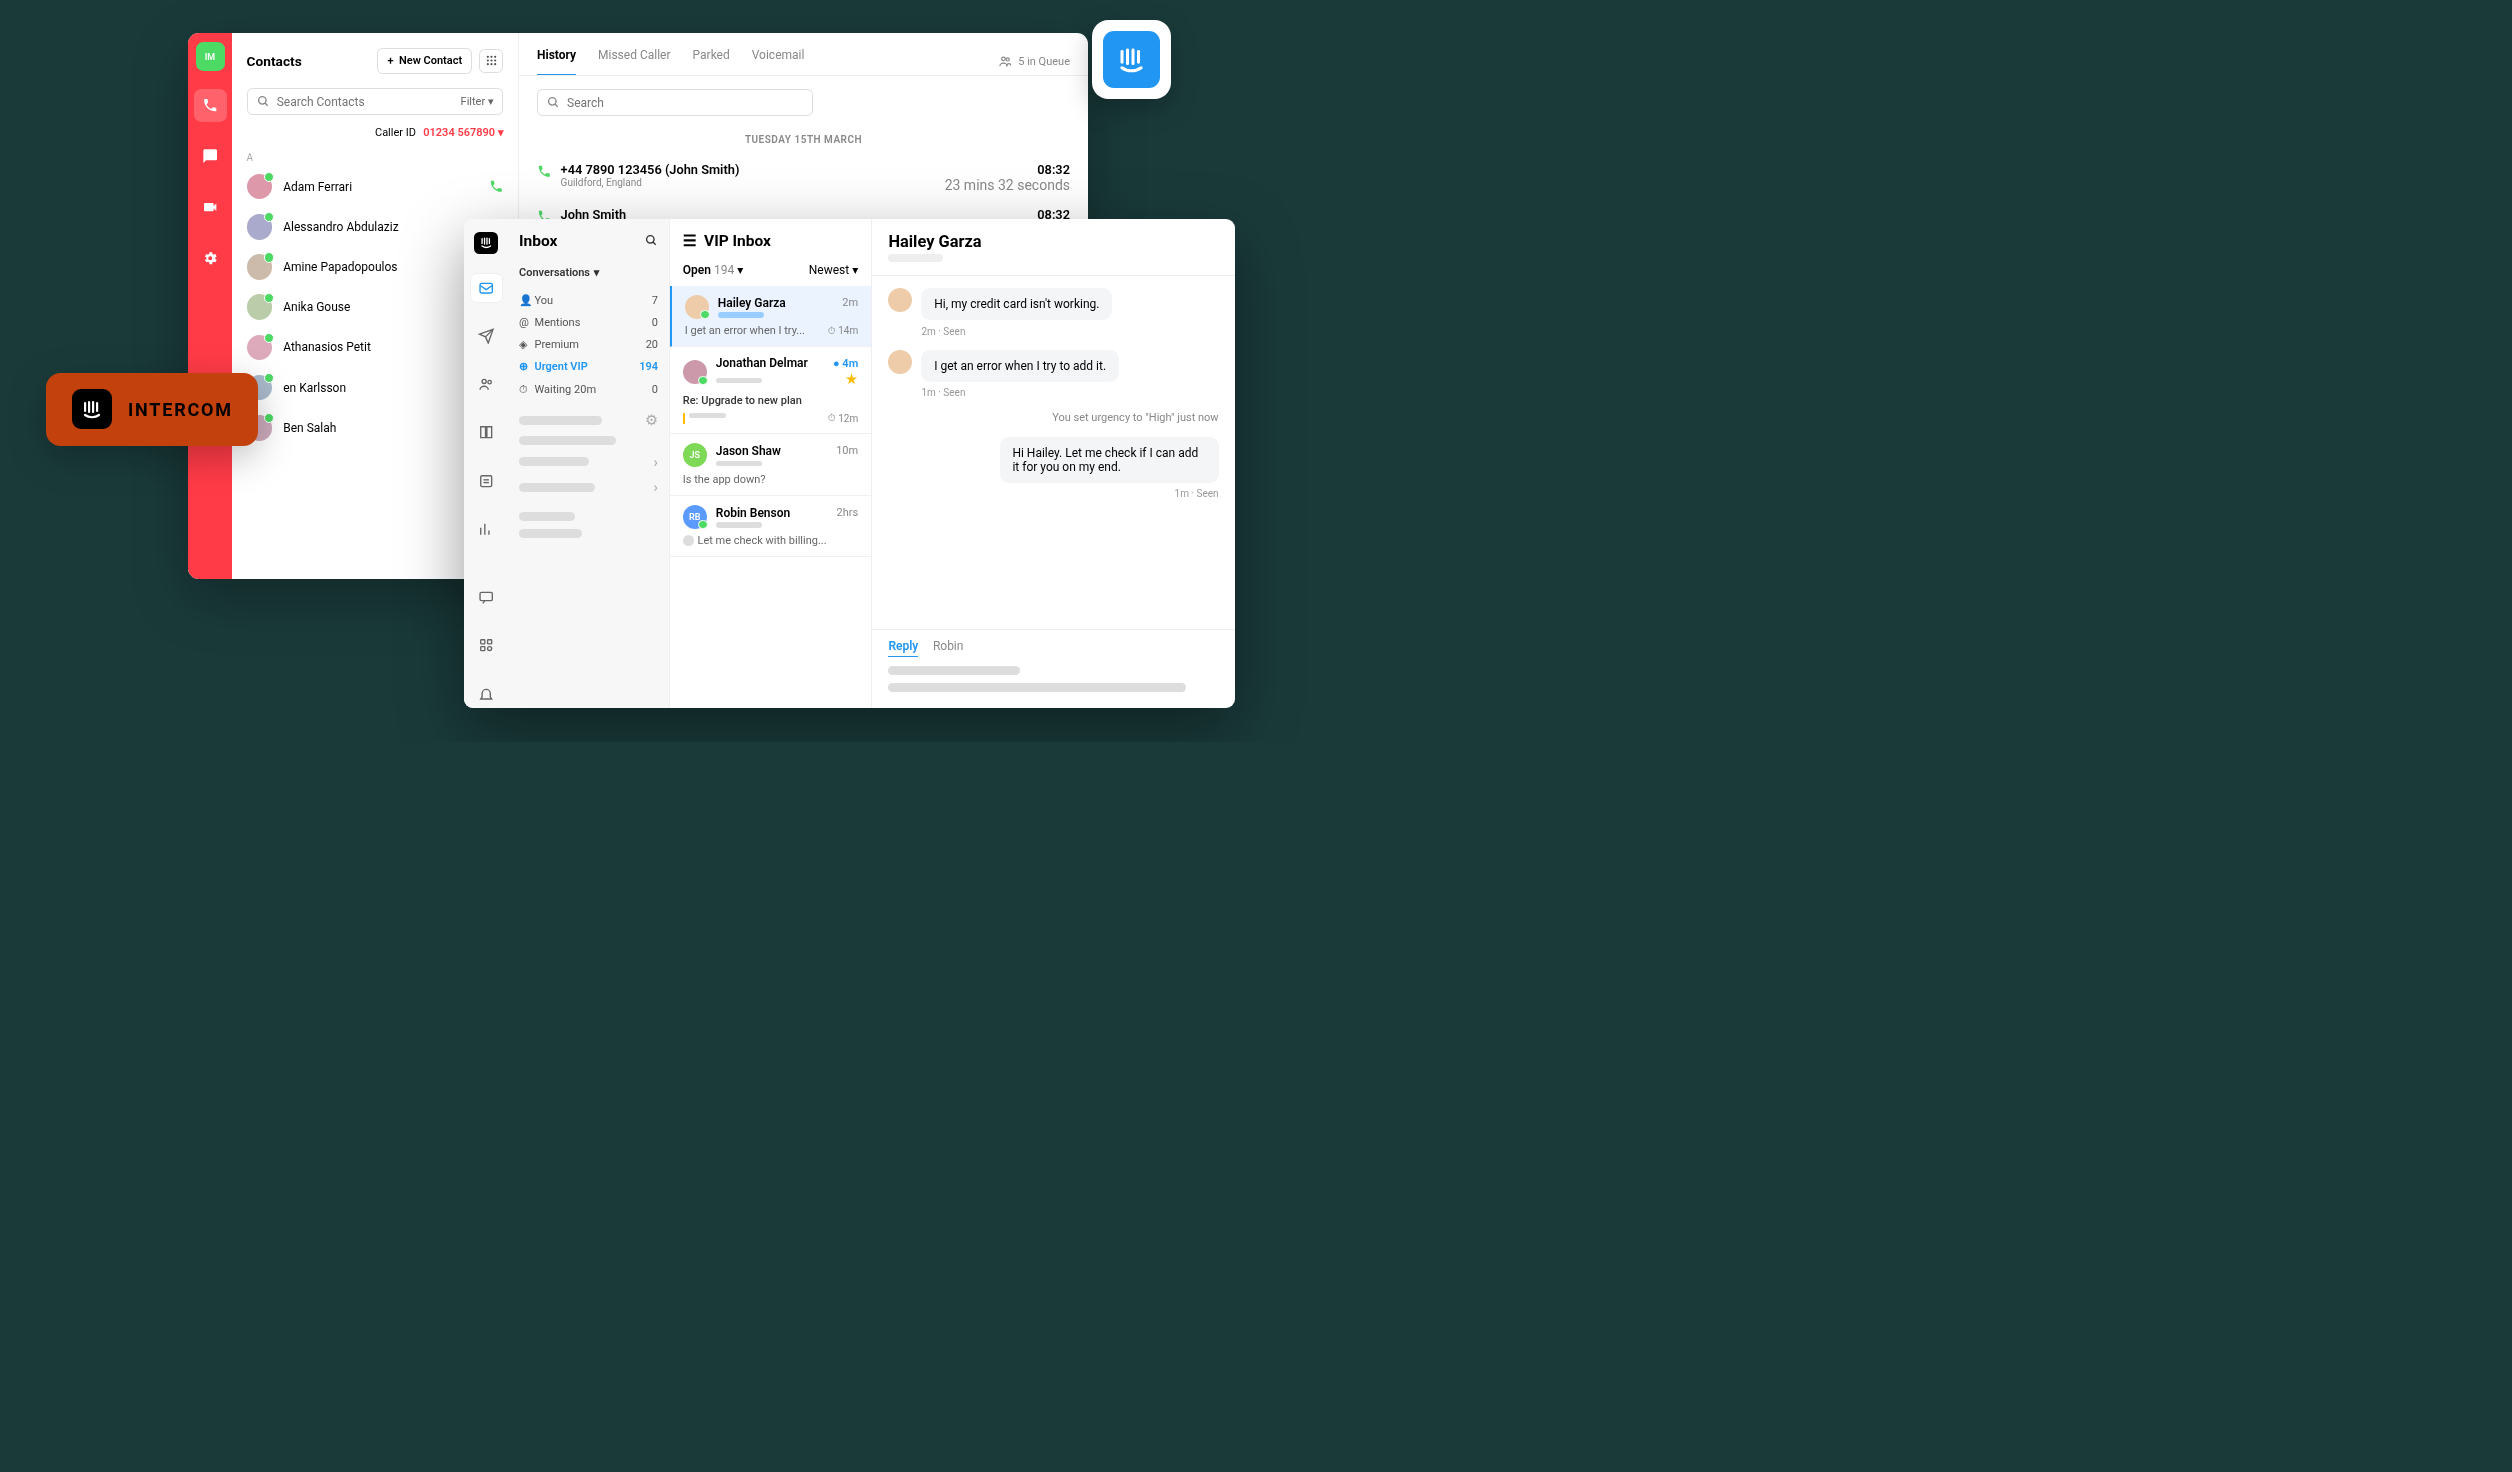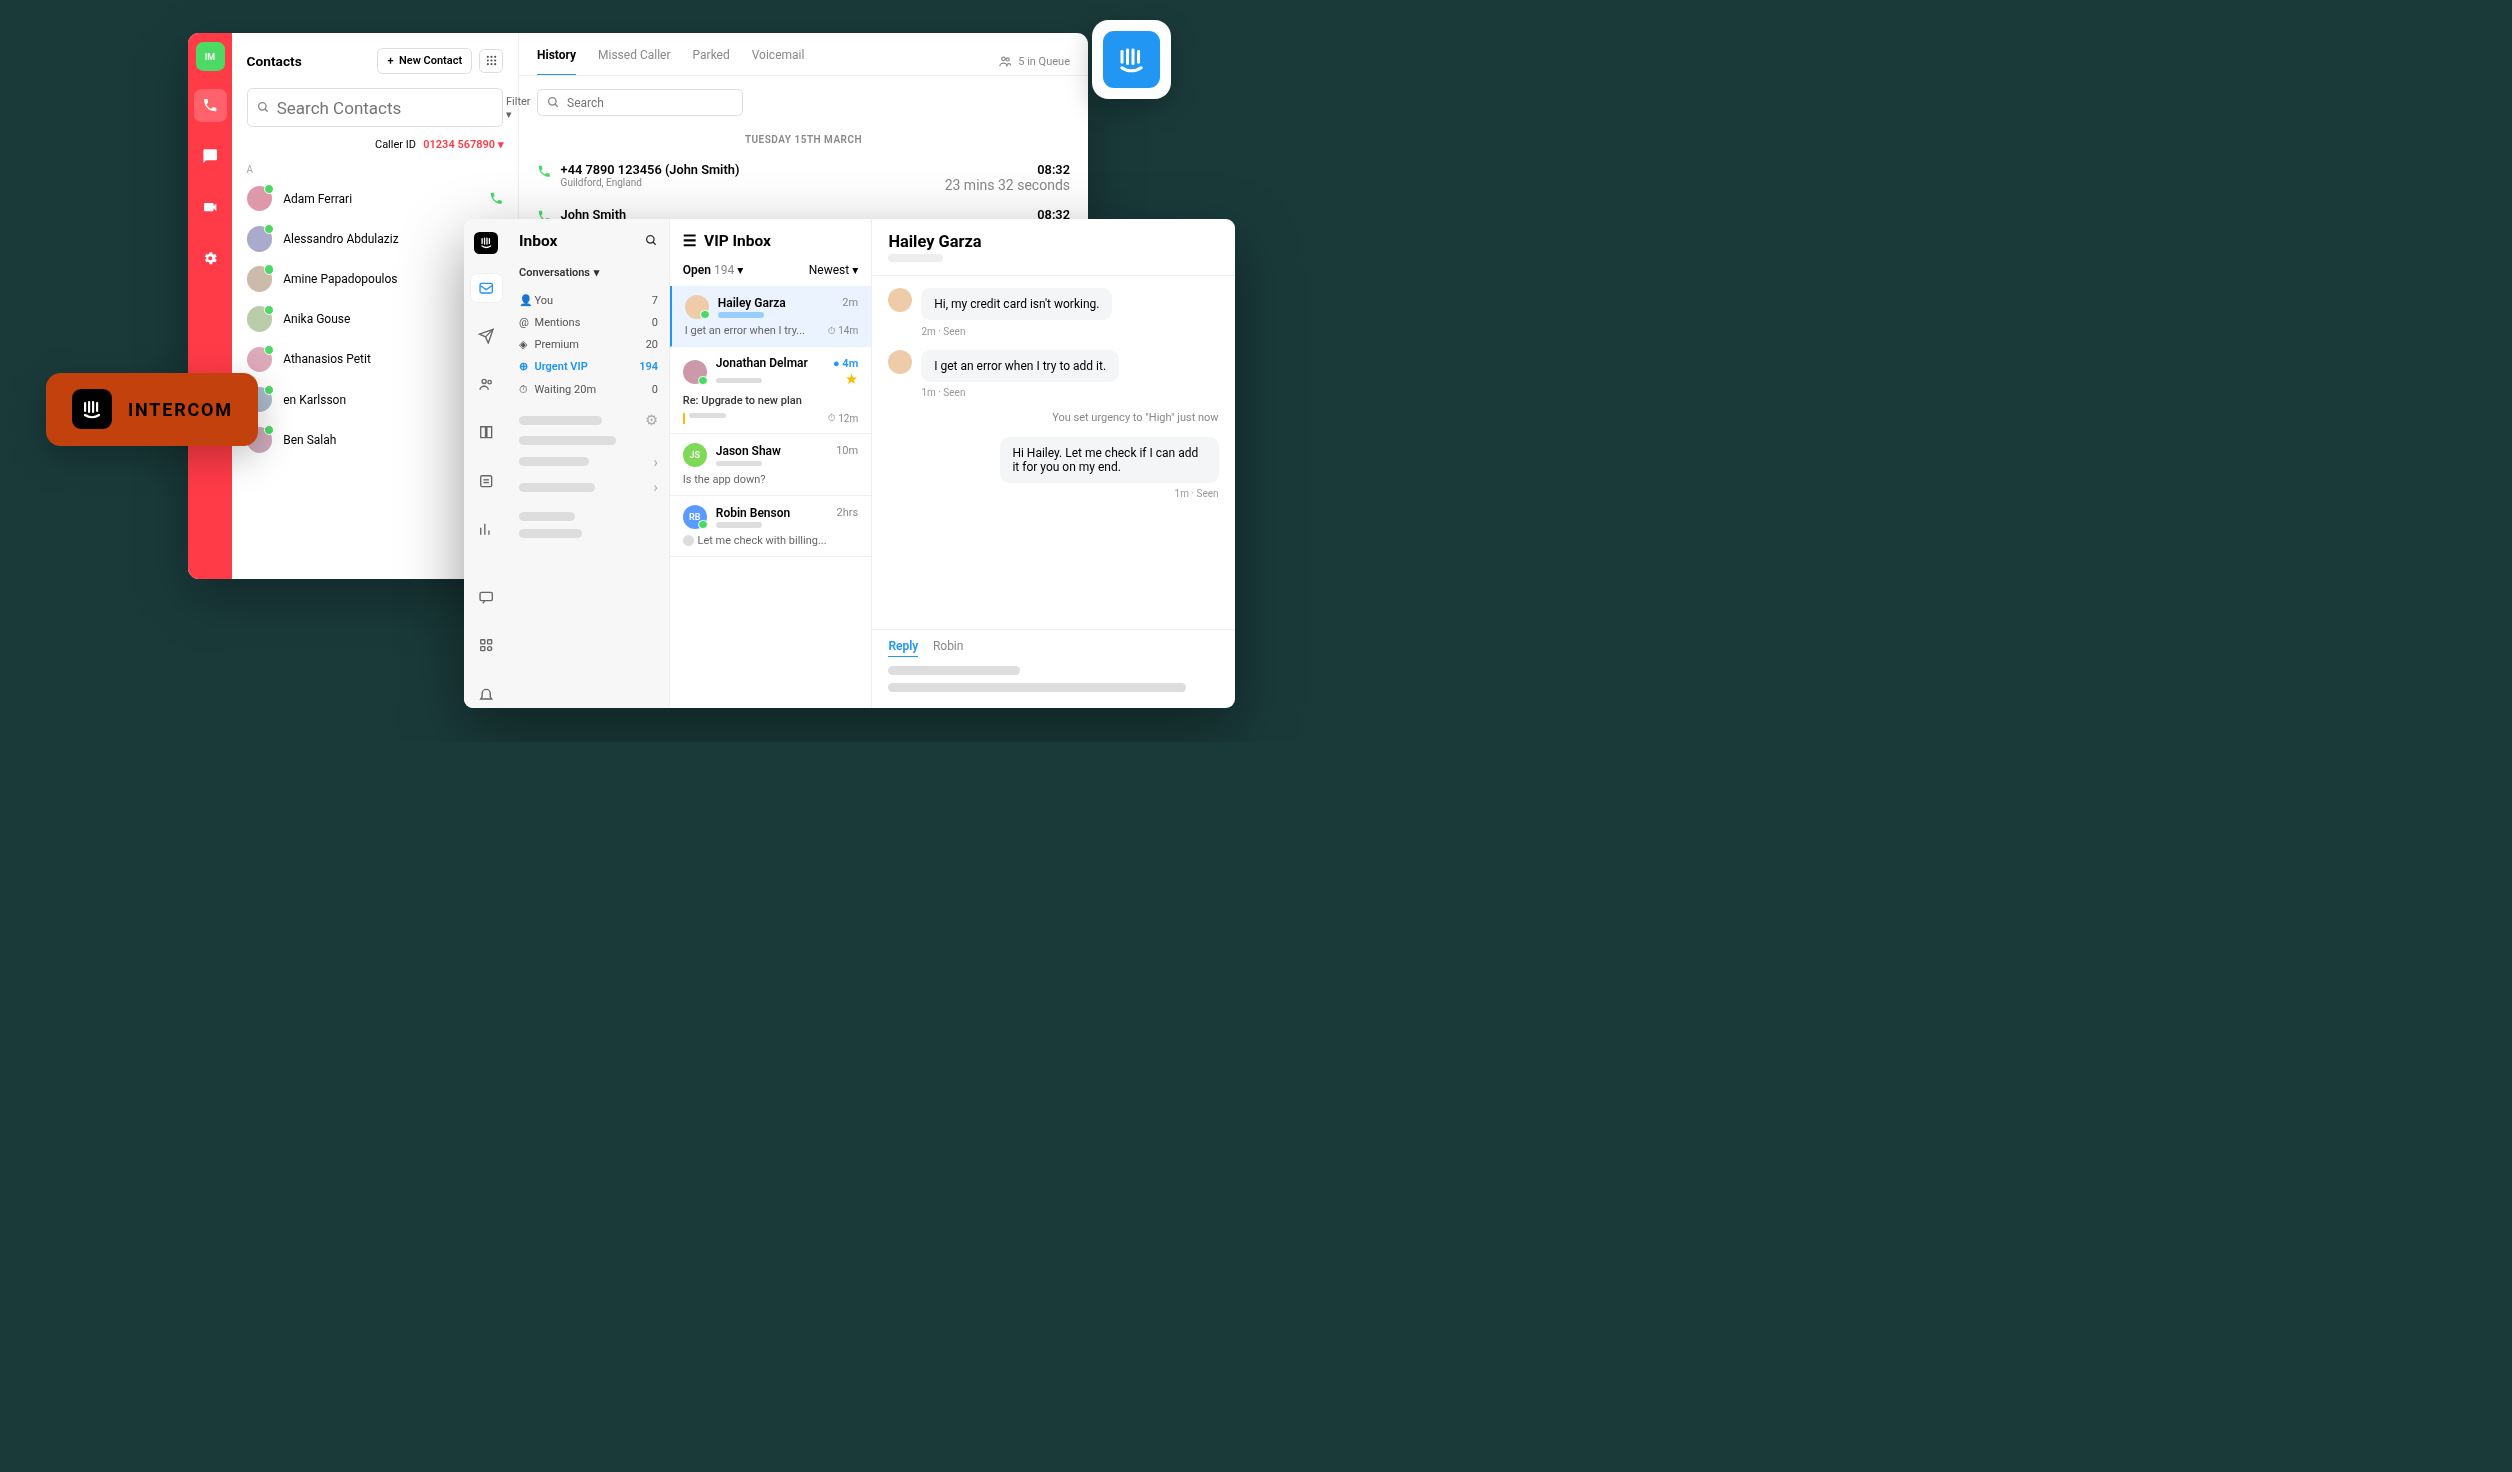--- a/index.html
+++ b/index.html
@@ -11,37 +11,37 @@
 .sidebar-red .badge { width: 29px; height: 29px; background: #4cd964; border-radius: 7.3px; display: flex; align-items: center; justify-content: center; color: #fff; font-size: 9px; font-weight: 600; }
 .sidebar-red .icon-item { width: 33px; height: 33px; display: flex; align-items: center; justify-content: center; color: #fff; border-radius: 7.3px; }
 .sidebar-red .icon-item.active { background: rgba(255,255,255,0.2); }
 
 .contacts-panel { width: 287px; border-right: 0.9px solid #eee; display: flex; flex-direction: column; }
 .contacts-header { padding: 14.6px; display: flex; align-items: center; justify-content: space-between; }
 .contacts-header h2 { font-size: 13.7px; font-weight: 700; }
 .new-contact-btn { display: flex; align-items: center; gap: 5.5px; border: 0.9px solid #ddd; border-radius: 5.5px; padding: 5.5px 9px; font-size: 11px; font-weight: 600; background: #fff; }
 .grid-icon { width: 24px; height: 24px; border: 0.9px solid #ddd; border-radius: 5.5px; display: flex; align-items: center; justify-content: center; }
 .search-box { margin: 0 14.6px 7.3px; border: 0.9px solid #ddd; border-radius: 5.5px; display: flex; align-items: center; padding: 5.5px 9px; gap: 7.3px; }
-.search-box input { border: none; outline: none; flex: 1; font-size: 17px; }
+.search-box input { border: none; outline: none; flex: 1; font-size: 12px; }
 .filter-label { font-size: 11px; color: #666; }
 .caller-id-row { display: flex; justify-content: flex-end; padding: 3.7px 14.6px 9px; font-size: 11px; gap: 7.3px; }
 .caller-id-row .cid { color: #ff3b47; font-weight: 600; }
 .section-letter { padding: 3.7px 14.6px; font-size: 10px; color: #aaa; }
 .contact-row { display: flex; align-items: center; padding: 7.3px 14.6px; gap: 11px; }
 .avatar { width: 25.6px; height: 25.6px; border-radius: 50%; background: #ccc; position: relative; flex-shrink: 0; }
 .avatar::after { content: ''; position: absolute; right: -1.8px; top: -1.8px; width: 8.2px; height: 8.2px; background: #4cd964; border: 1.8px solid #fff; border-radius: 50%; }
 .contact-name { font-size: 12px; flex: 1; }
 .phone-action { color: #4cd964; }
 
 .history-panel { flex: 1; display: flex; flex-direction: column; }
 .history-tabs { display: flex; padding: 14.6px 18px 0; gap: 22px; align-items: center; border-bottom: 0.9px solid #eee; }
 .history-tabs .tab { font-size: 12px; color: #888; padding-bottom: 12.8px; }
 .history-tabs .tab.active { color: #000; font-weight: 700; border-bottom: 1.8px solid #2196f3; }
 .queue-indicator { margin-left: auto; font-size: 11px; color: #888; display: flex; align-items: center; gap: 5.5px; }
-.history-search { margin: 12.8px 18px; border: 0.9px solid #ddd; border-radius: 5.5px; display: flex; align-items: center; padding: 5.5px 9px; gap: 7.3px; width: 206px; }
+.history-search { margin: 12.8px 18px; border: 0.9px solid #ddd; border-radius: 5.5px; display: flex; align-items: center; padding: 5.5px 9px; gap: 7.3px; width: 276px; }
 .history-search input { border: none; outline: none; flex: 1; font-size: 12px; }
 .date-header { text-align: center; font-size: 10px; color: #888; letter-spacing: 0.5px; margin: 5.5px 0 9px; font-weight: 600; }
 .call-row { display: flex; padding: 7.3px 18px; align-items: flex-start; gap: 9px; }
 .call-icon { color: #4cd964; margin-top: 1.8px; }
 .call-main { flex: 1; }
 .call-title { font-size: 12.8px; font-weight: 600; }
 .call-sub { font-size: 10px; color: #888; }
 .call-meta { text-align: right; }
 .call-time { font-size: 12.8px; font-weight: 600; }
 .call-dur { font-size: 14px; color: #888; }

